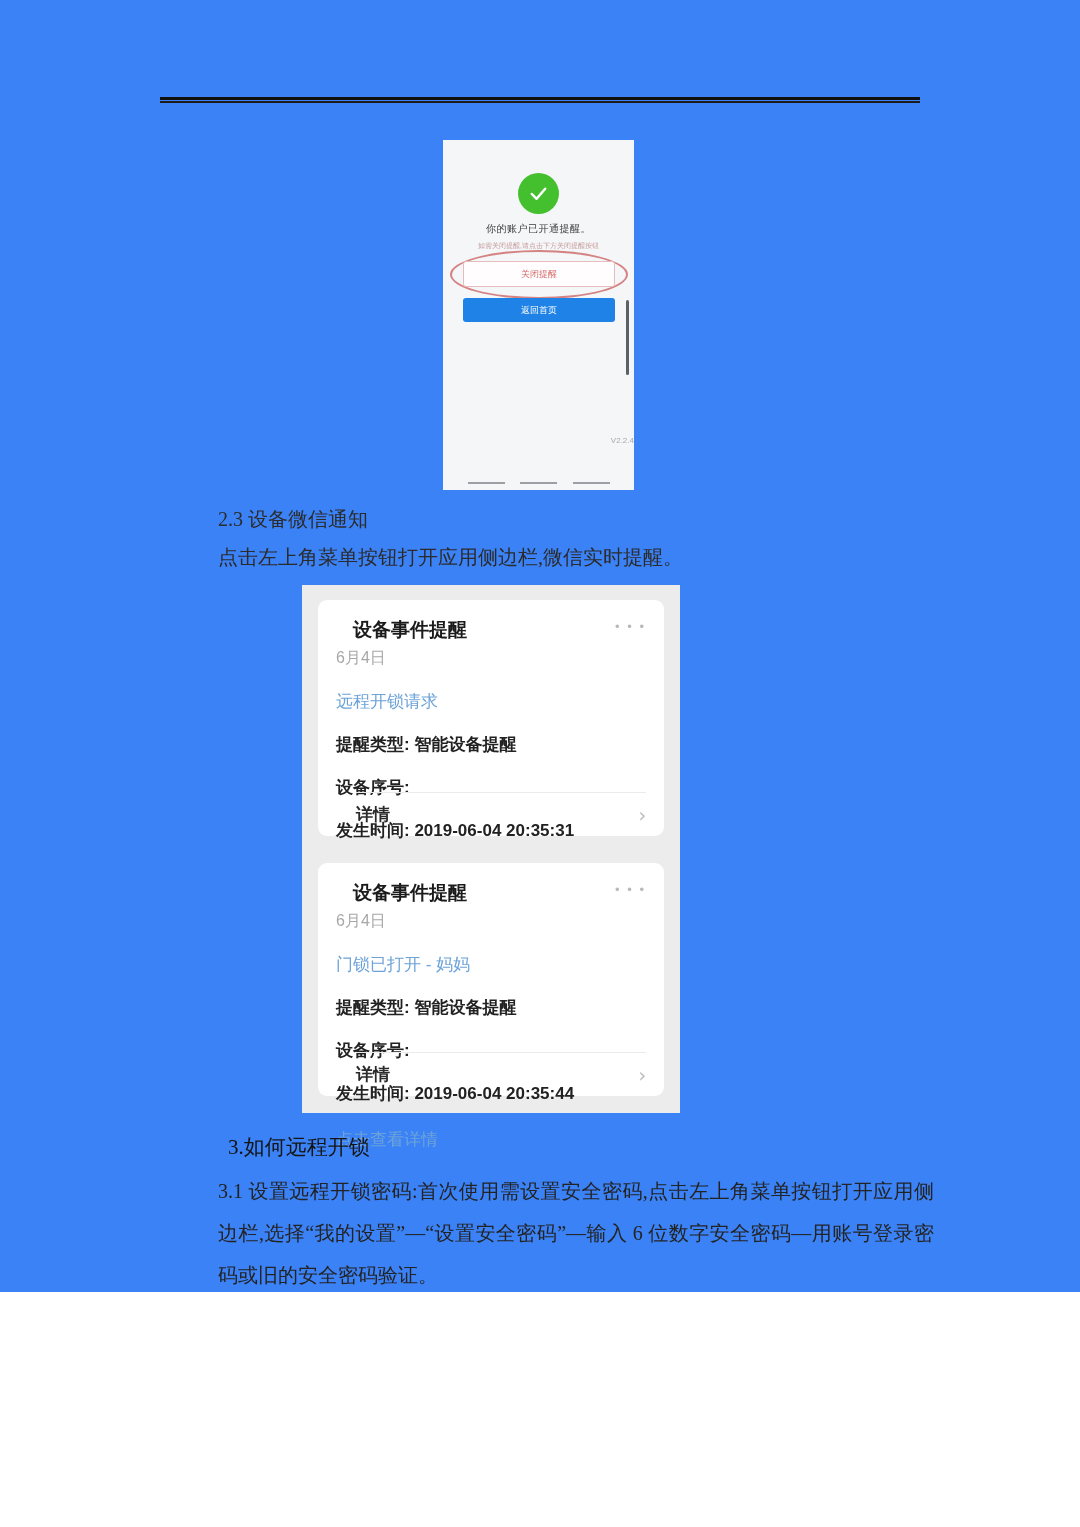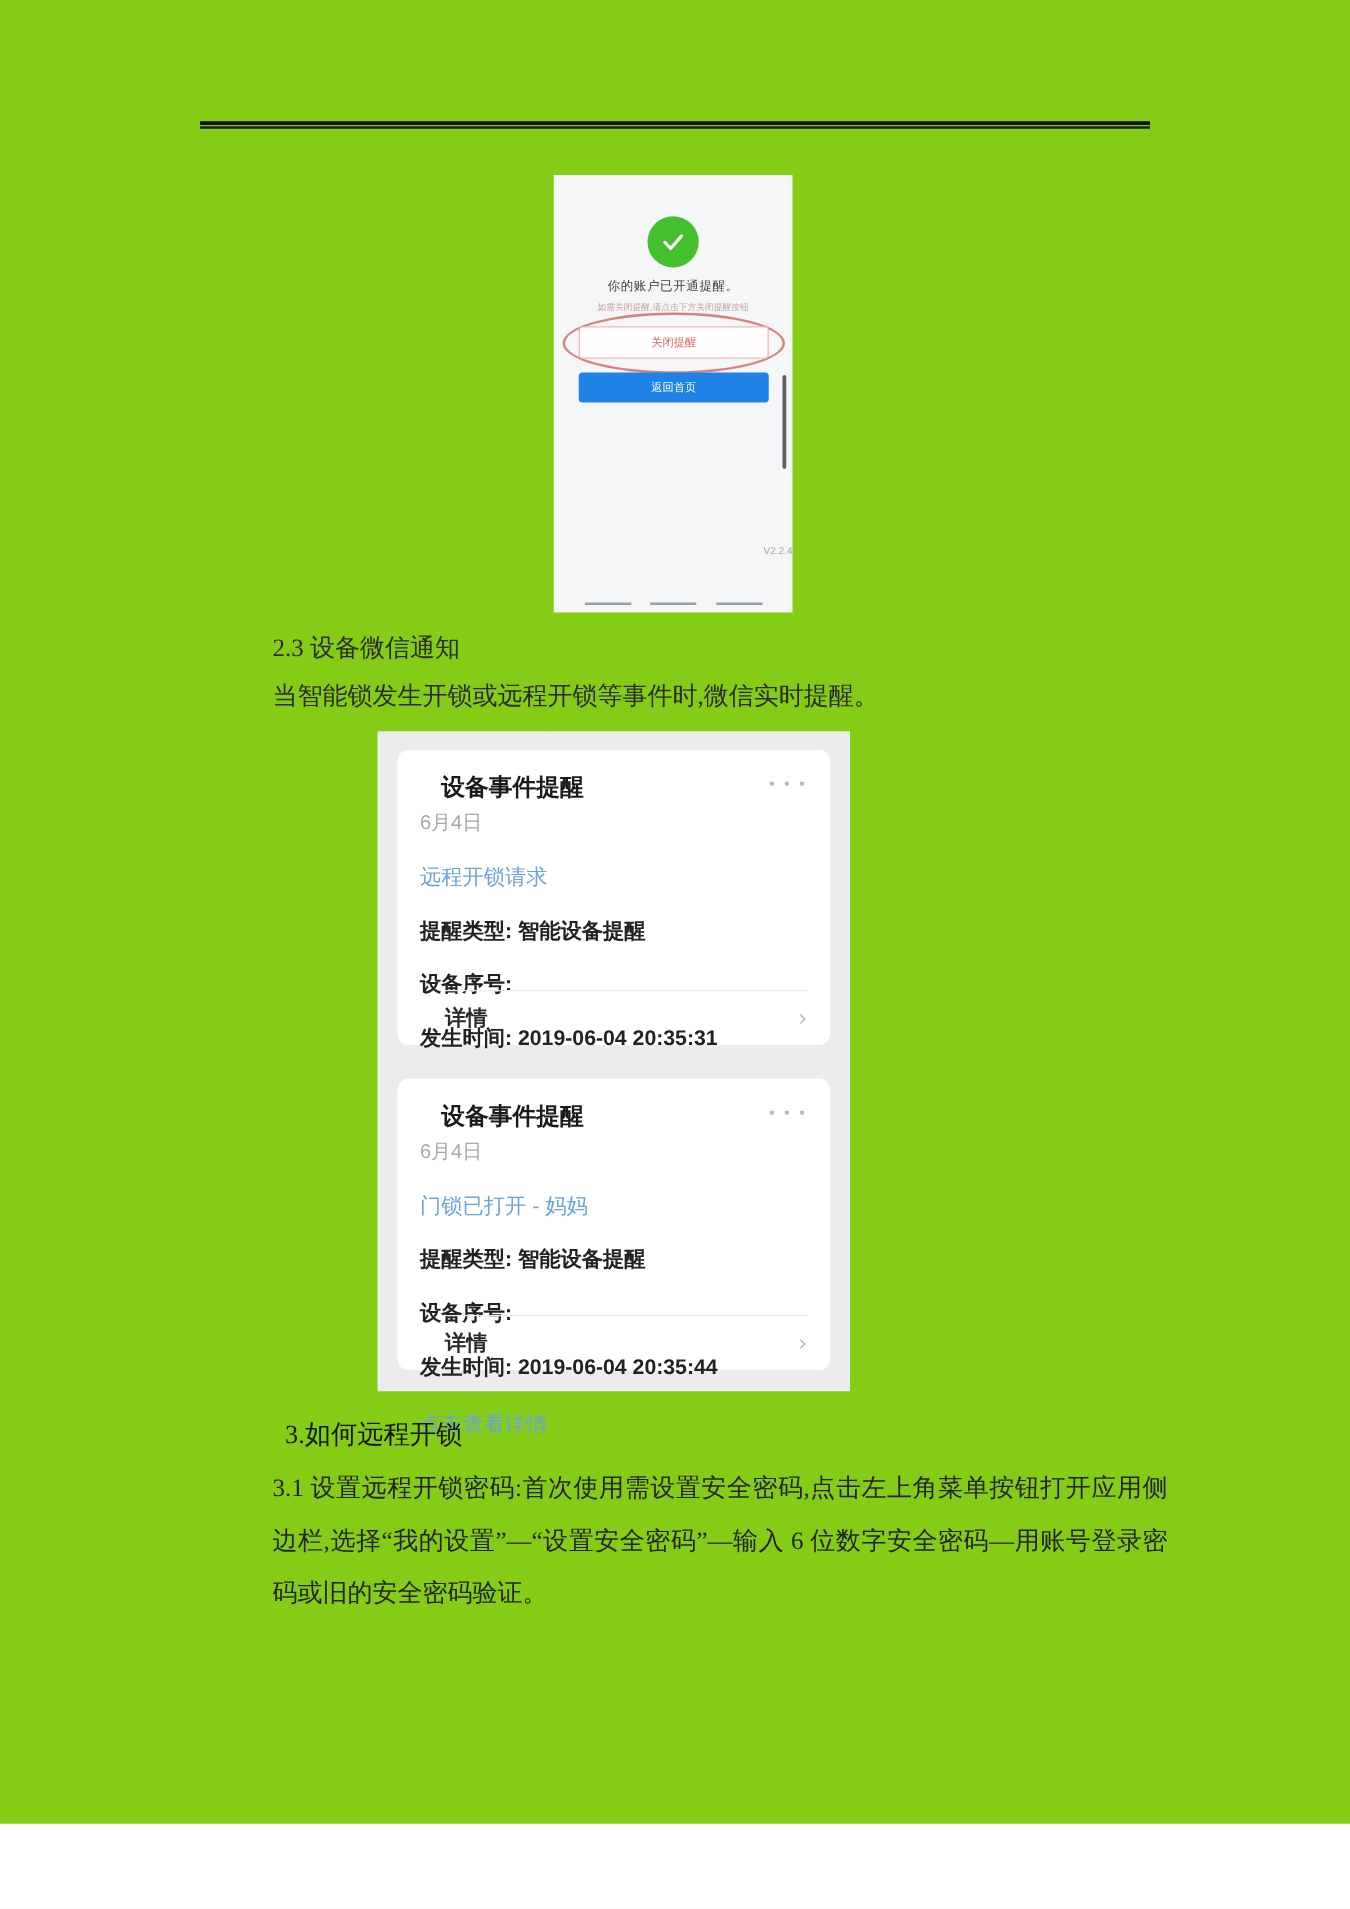--- a/index.html
+++ b/index.html
@@ -1,21 +1,21 @@
 <!DOCTYPE html>
 <html><head>
 <meta charset="utf-8">
 <style>
   * { margin:0; padding:0; box-sizing:border-box; }
   html,body { width:1080px; height:1527px; background:#ffffff; overflow:hidden;
               font-family:"Liberation Serif","DejaVu Serif",serif; }
   .abs { position:absolute; }
 
   
-  #page { position:relative; width:1080px; height:1459px; background:#84cc16; }
+  #page { position:relative; width:1080px; height:1292px; background:#3b82f6; }
   #top-rule { left:160px; top:97px; width:760px; height:6px;
               border-top:3px solid #101010; border-bottom:2px solid #1c1c1c; }
 
   .doc-text { color:#2b2b2b; font-size:20px; line-height:38px; }
   .doc-heading { color:#141414; font-weight:normal; font-size:21px; }
 
   
   #shot-success { left:443px; top:140px; width:191px; height:350px;
                   background:#f5f6f8; font-family:"Liberation Sans","DejaVu Sans",sans-serif; }
   #check-circle { left:75px; top:33px; width:41px; height:41px; border-radius:50%;
@@ -85,21 +85,21 @@
     <div id="btn-close" class="abs">关闭提醒</div>
     <div id="btn-home" class="abs">返回首页</div>
     <div id="shot-scrollbar" class="abs"></div>
     <div id="version" class="abs">V2.2.4</div>
     <span class="bottom-bar bar-1"></span>
     <span class="bottom-bar bar-2"></span>
     <span class="bottom-bar bar-3"></span>
   </div>
 
   <div id="sec23-title" class="abs doc-text">2.3 设备微信通知</div>
-  <div id="sec23-body" class="abs doc-text">当智能锁发生开锁或远程开锁等事件时,微信实时提醒。</div>
+  <div id="sec23-body" class="abs doc-text">点击左上角菜单按钮打开应用侧边栏,微信实时提醒。</div>
 
   <div id="shot-wechat" class="abs">
 
     <div id="wx-card-1" class="wx-card">
       <div class="wx-head">
         <span class="wx-title">设备事件提醒</span>
         <span class="wx-more">• • •</span>
       </div>
       <div class="wx-date">6月4日</div>
       <div class="wx-event">远程开锁请求</div>

